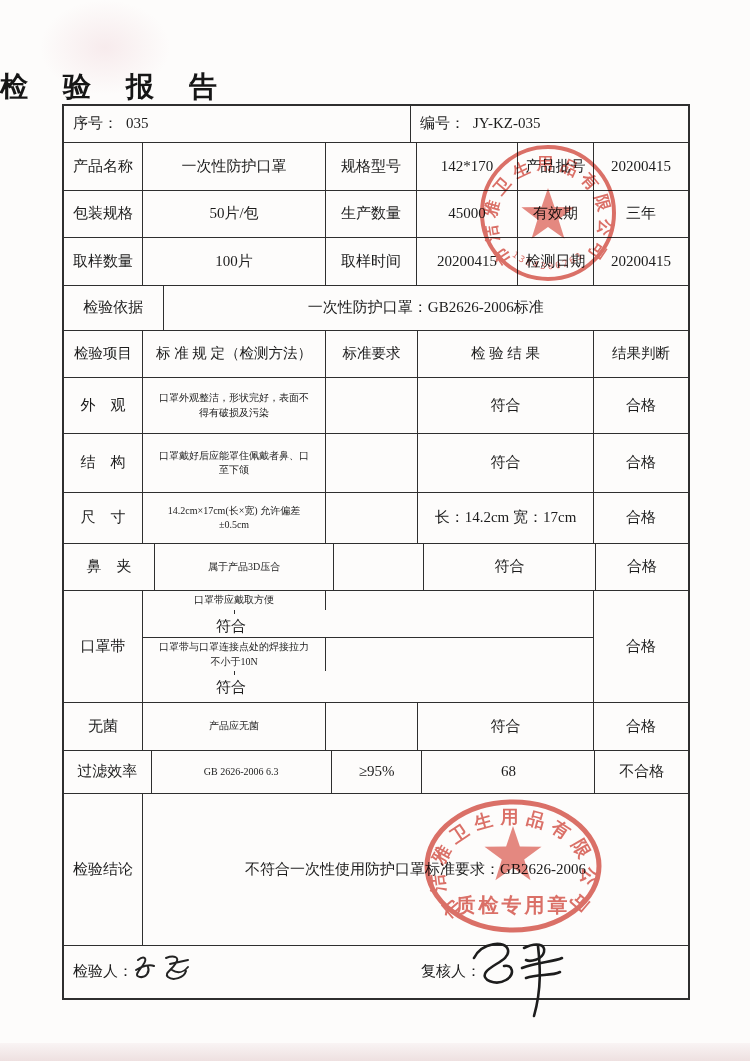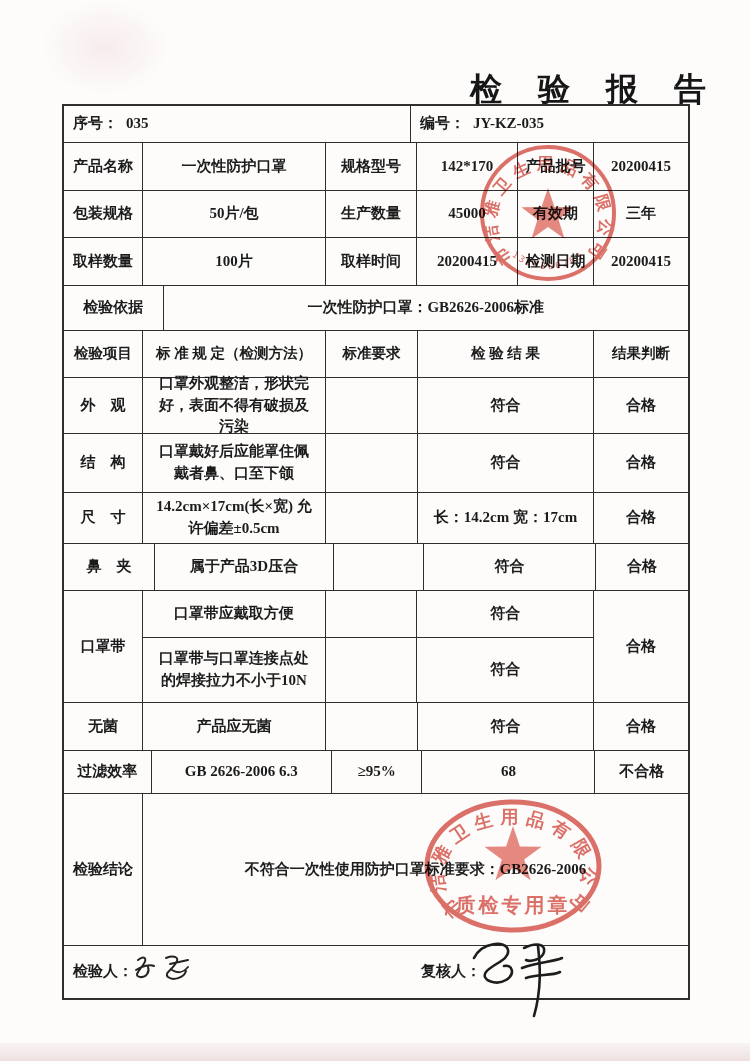--- a/index.html
+++ b/index.html
@@ -24,51 +24,50 @@
     position:absolute;left:40px;top:0;width:130px;height:95px;
     background:radial-gradient(closest-side,rgba(226,175,186,0.22),rgba(226,175,186,0));
     pointer-events:none;
   }
   .bottom-strip{
     position:absolute;left:0;bottom:0;width:750px;height:18px;
     background:linear-gradient(#f9f4f4,#eee0e0);
   }
   .title{
     position:absolute;top:68px;left:0;width:720px;
-    margin:0;text-align:right;
-    font-size:32px;font-weight:bold;letter-spacing:14px;
+    margin:0;text-align:left;
+    font-size:28px;font-weight:bold;letter-spacing:14px;
     color:#161616;
   }
   .tbl{
     position:absolute;left:62px;top:104px;
     width:624px;height:892px;
     border:2px solid var(--line);
     box-sizing:content-box;
     background:transparent;
     font-size:15px;
-    font-weight:bold;
   }
   .r{display:flex;border-bottom:1px solid var(--line);box-sizing:border-box;}
   .r.lastrow{border-bottom:none;}
   .c{
     border-right:1px solid var(--line);
     box-sizing:border-box;
     display:flex;align-items:center;justify-content:center;
     text-align:center;line-height:1.45;
     padding:2px 6px;
   }
   .c.last{border-right:none;}
   .c.start{justify-content:flex-start;text-align:left;padding-left:9px;}
   .c .v{margin-left:8px;}
   .small{font-size:15px;}
-  .std{font-size:15px;padding:2px 12px;}
+  .std{font-size:10px;padding:2px 12px;}
   .hdr{font-size:14.5px;}
   
   .mid-col{border-right:1px solid var(--line);box-sizing:border-box;display:flex;flex-direction:column;}
-  .sub{display:flex;box-sizing:border-box;}
+  .sub{display:flex;box-sizing:border-box;flex-direction:column;}
   .sub1{border-bottom:1px solid var(--line);}
   .stamp{position:absolute;mix-blend-mode:multiply;opacity:0.84;pointer-events:none;}
   .sig{position:absolute;pointer-events:none;}
 </style>
 </head>
 <body>
 
 <div class="page">
   <div class="smudge"></div>
 

